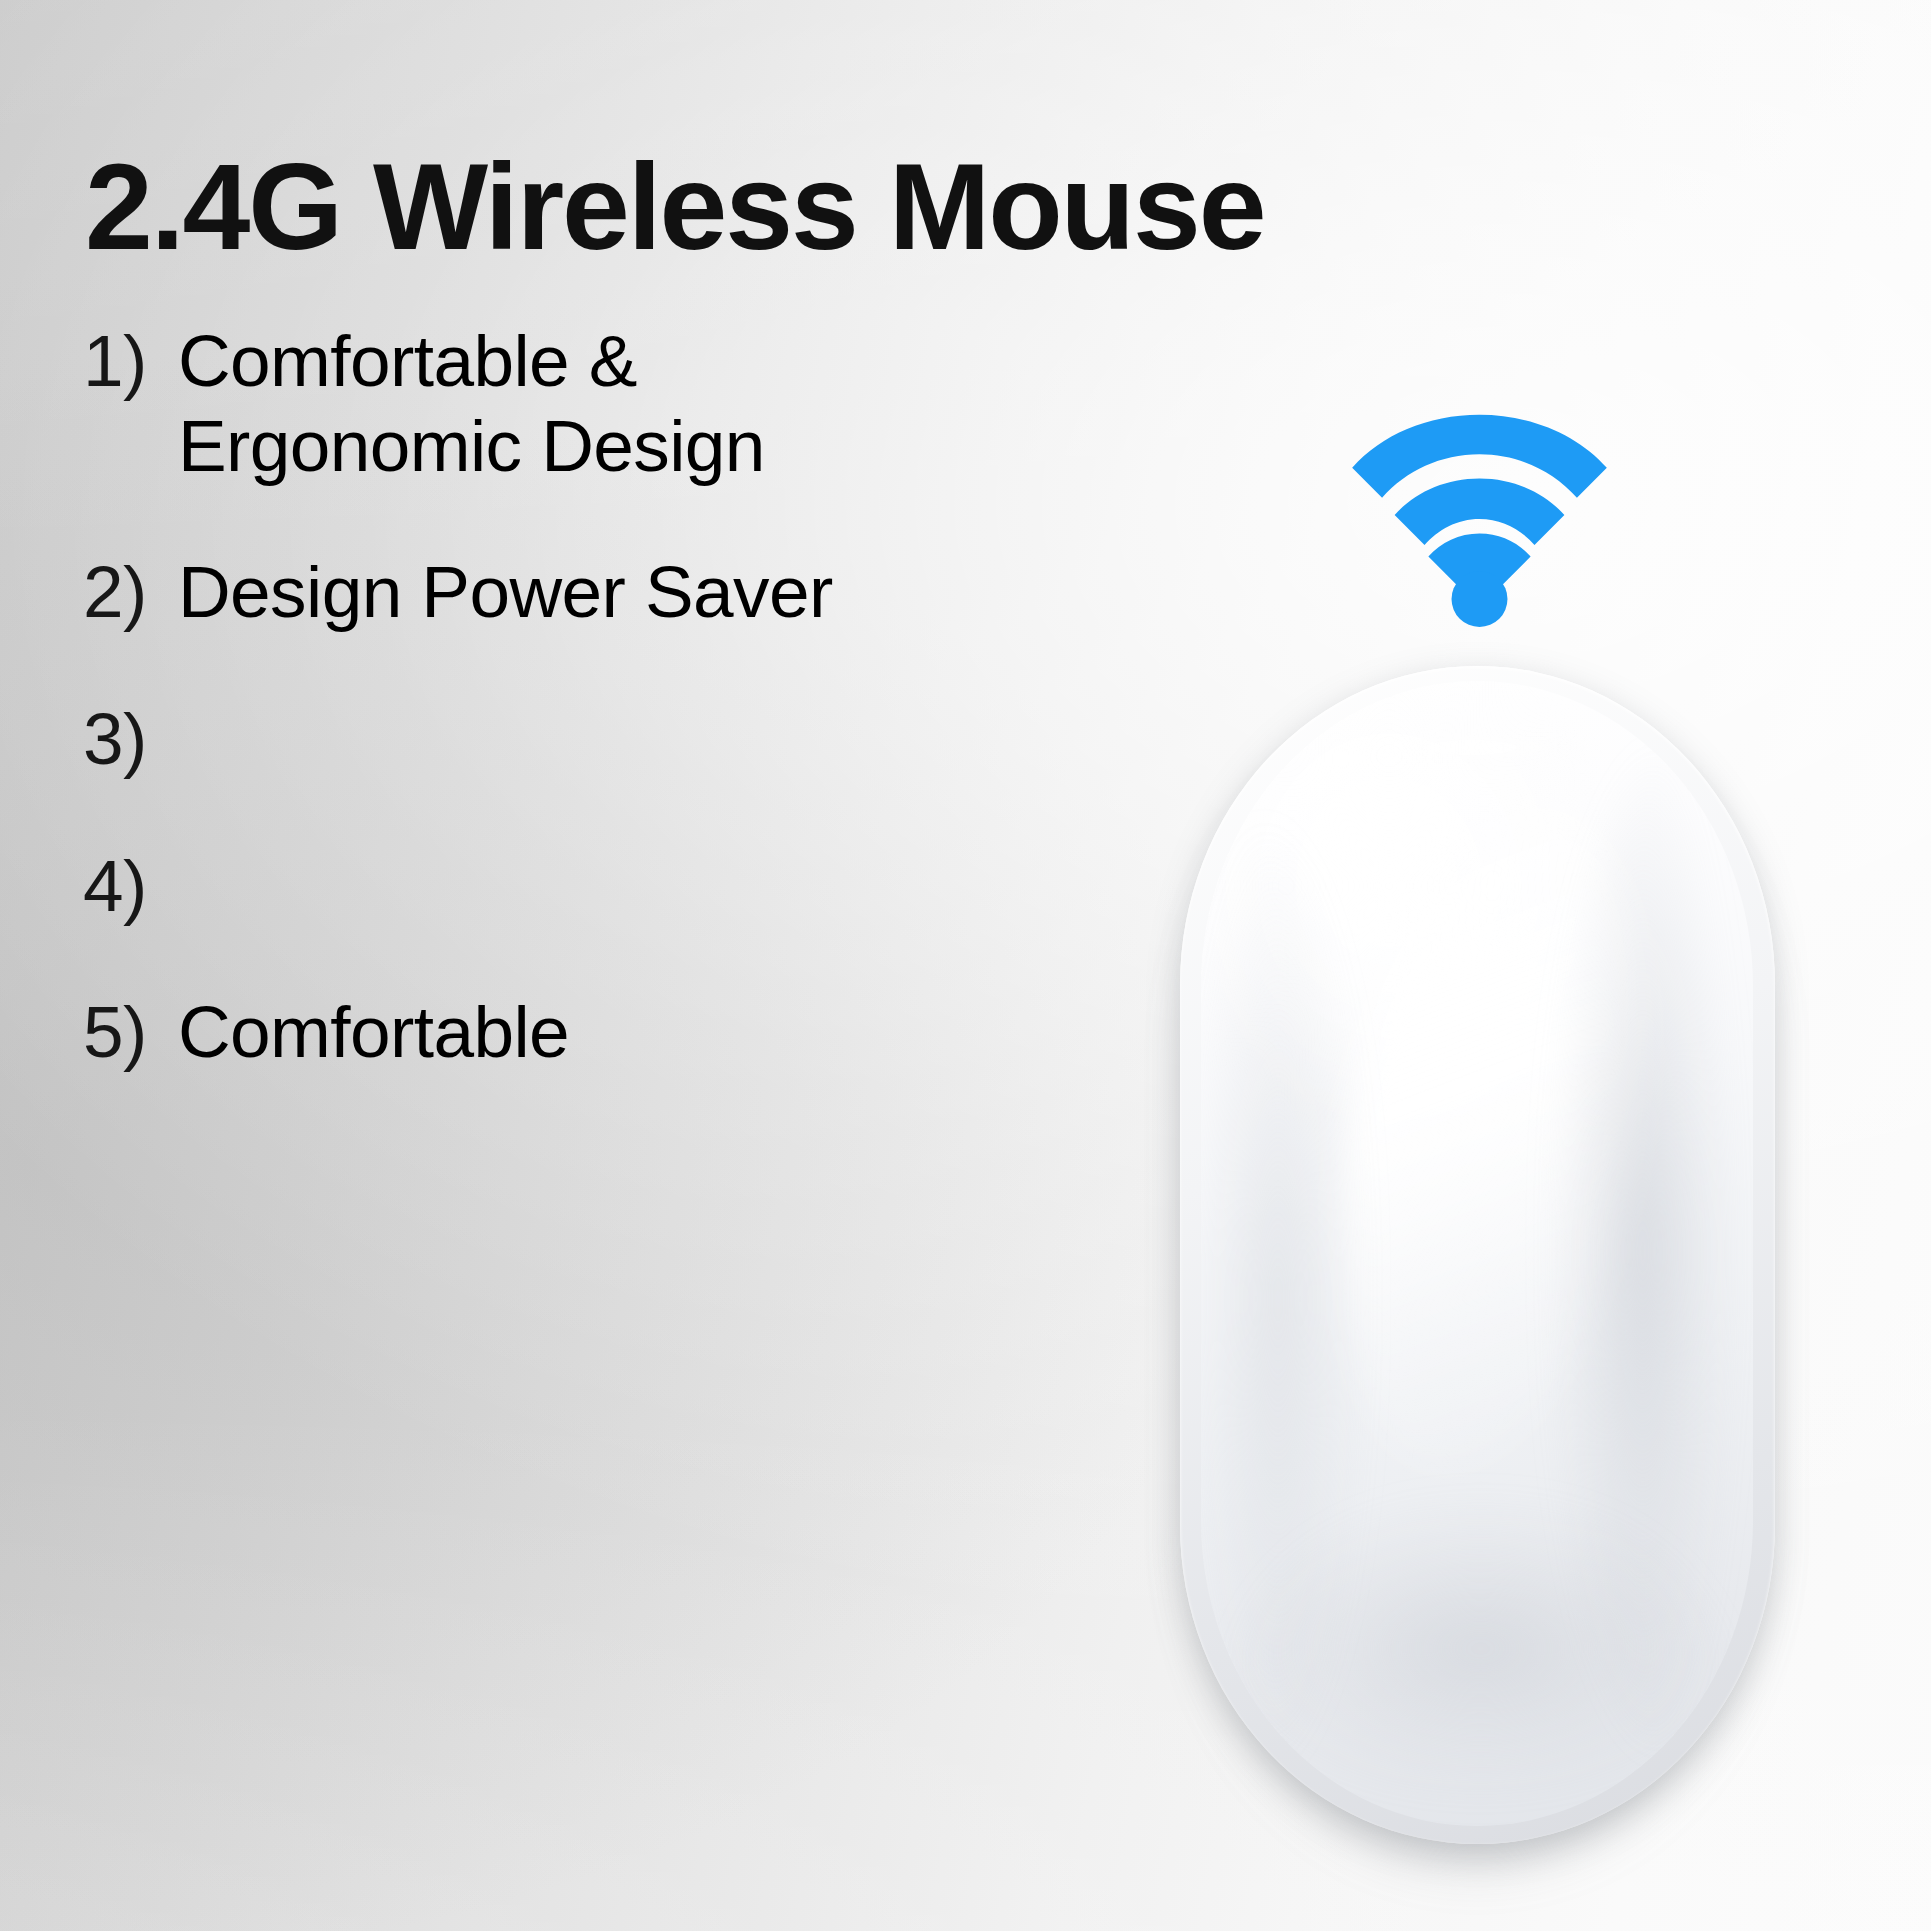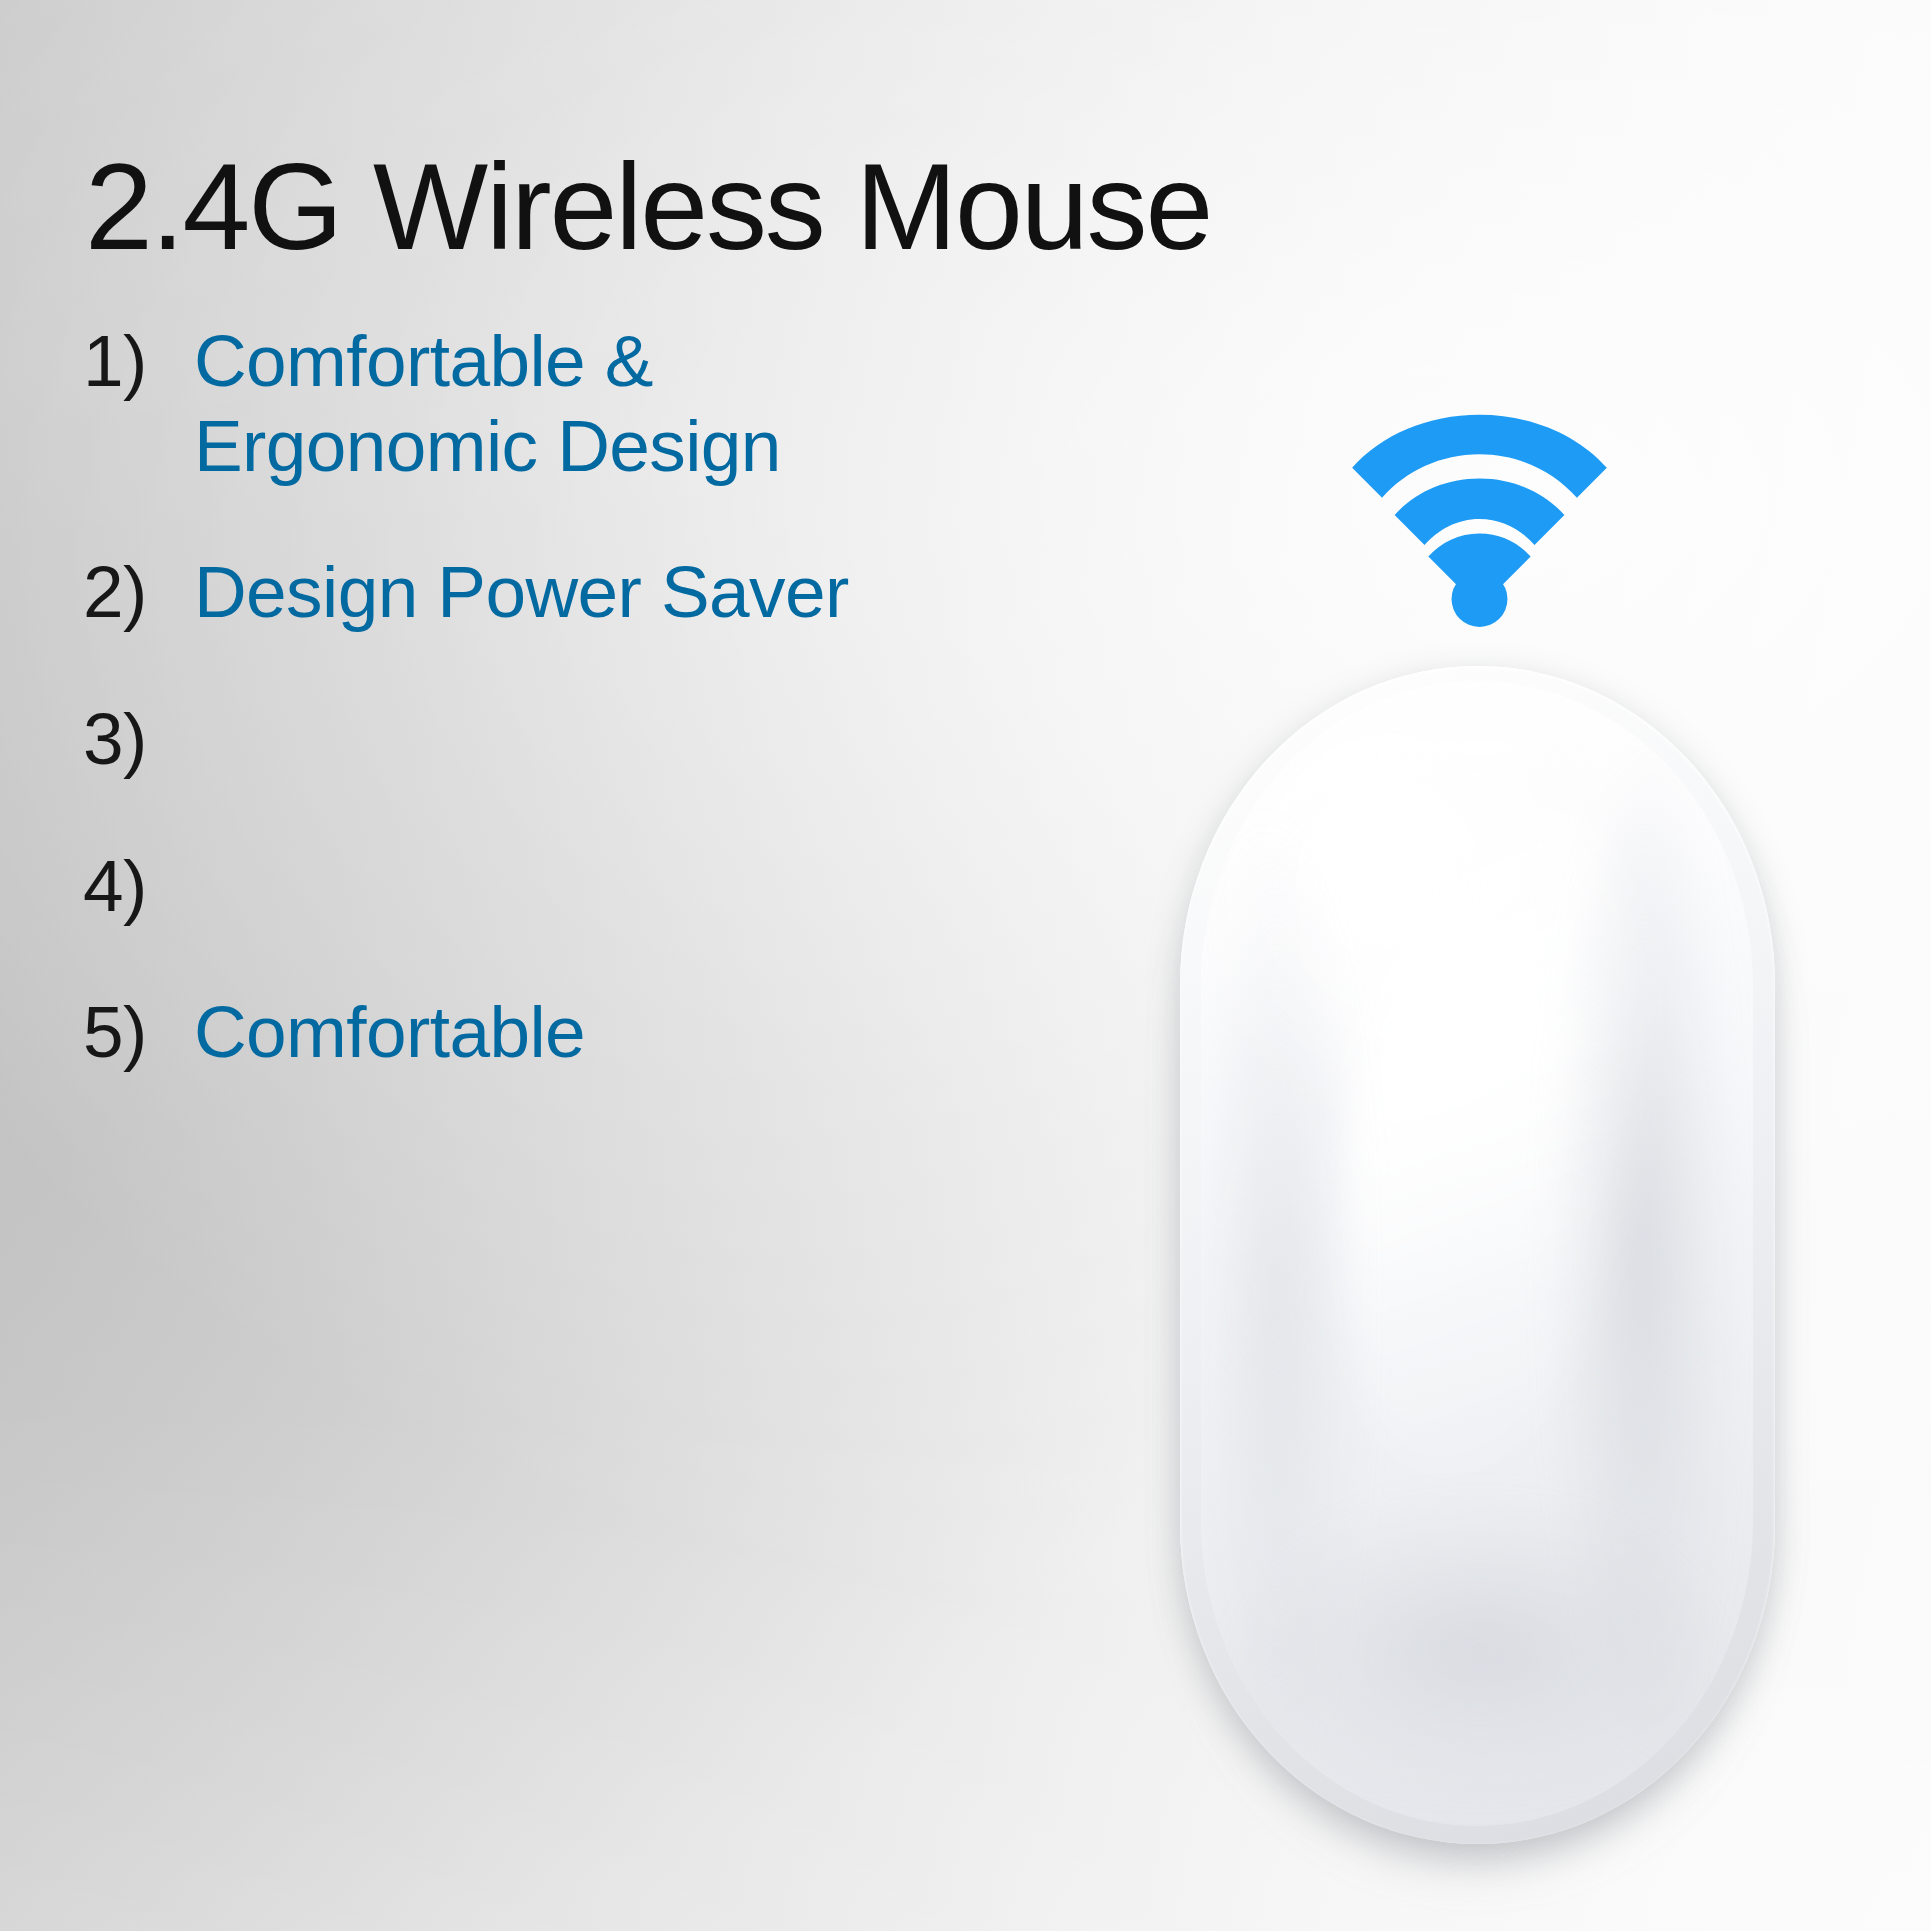--- a/index.html
+++ b/index.html
@@ -51,21 +51,21 @@
   }
 
   
   #page-title {
     position: absolute;
     left: 85px;
     top: 60px;
     width: 1448px;
     font-size: 122px;
     line-height: 1.08;
-    font-weight: 400;
+    font-weight: 700;
     letter-spacing: -2.1px;
     color: #111111;
     white-space: nowrap;
   }
 
   
   #feature-list {
     position: absolute;
     left: 83px;
     top: 319px;
@@ -91,22 +91,21 @@
   .feature-marker {
     flex: 0 0 auto;
     width: 95px;
     text-align: left;
     color: #171717;
   }
 
   .feature-text {
     flex: 1 1 auto;
     max-width: 666px;
-    color: #0369a1;
-    margin-left: 16px;
+    color: #000000;
   }
 
   
   #wifi-icon {
     position: absolute;
     left: 1352px;
     top: 409px;
     width: 255px;
     height: 218px;
   }

